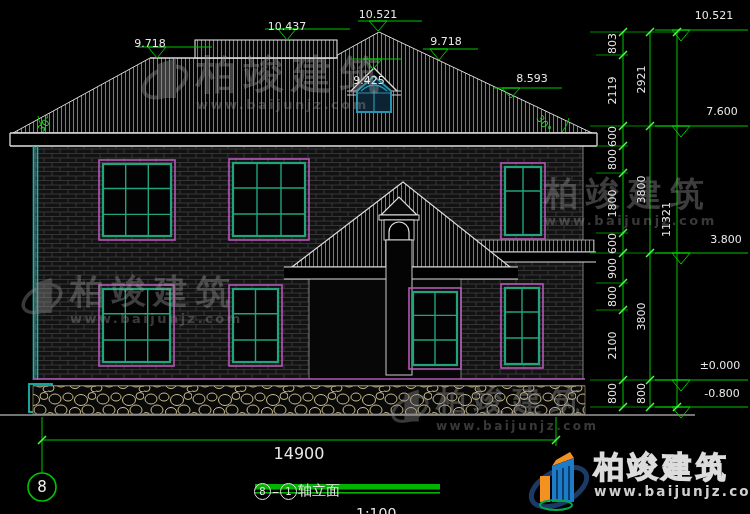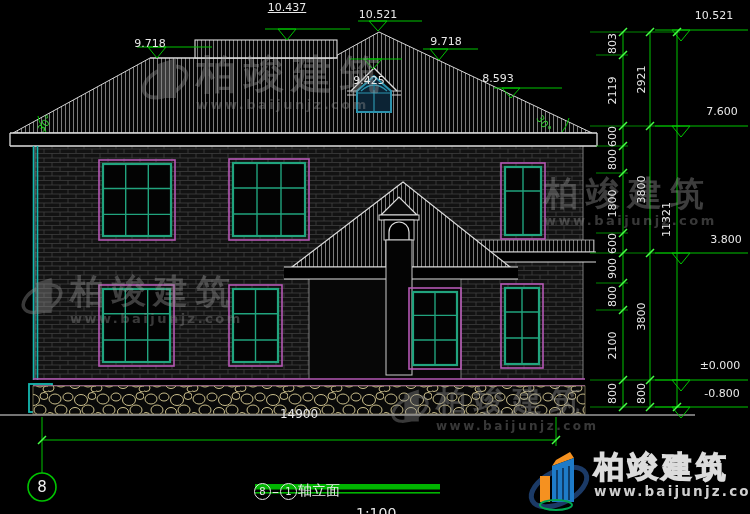--- a/index.html
+++ b/index.html
@@ -217,25 +217,25 @@
       <ellipse cx="25" cy="28" rx="23" ry="13" fill="none" stroke="#8f8f8f" stroke-width="4" transform="rotate(-27 25 28)"></ellipse>
       <path d="M18,10 L36,4 V44 H18 Z" fill="#8f8f8f"></path>
     </svg>
     <div>
       <div class="wmcn" style="font-size:30px;">柏竣建筑</div>
       <div class="wmurl" style="font-size:12px;">www.baijunjz.com</div>
     </div>
   </div>
 
   <span class="lbl" style="left:120px;top:37px;">9.718</span>
-  <span class="lbl" style="left:257px;top:1px;text-decoration:underline;">10.437</span>
+  <span class="lbl" style="left:257px;top:20px;">10.437</span>
   <span class="lbl" style="left:348px;top:8px;">10.521</span>
   <span class="lbl" style="left:339px;top:46px;margin-top:28px;">9.425</span>
   <span class="lbl" style="left:416px;top:35px;">9.718</span>
-  <span class="lbl" style="left:468px;top:72px;">8.593</span>
+  <span class="lbl" style="left:502px;top:72px;">8.593</span>
 
   <span class="lbl" style="left:684px;top:9px;">10.521</span>
   <span class="lbl" style="left:692px;top:105px;">7.600</span>
   <span class="lbl" style="left:696px;top:233px;">3.800</span>
   <span class="lbl" style="left:688px;top:359px;width:64px;">±0.000</span>
   <span class="lbl" style="left:690px;top:387px;width:64px;">-0.800</span>
 
   <span class="lbl grn" style="left:30px;top:117px;transform:rotate(-55deg);">30°</span>
   <span class="lbl grn" style="left:529px;top:117px;transform:rotate(55deg);">30°</span>
 
@@ -250,21 +250,21 @@
   <span class="lbl rot" style="left:590px;top:339px;">2100</span>
   <span class="lbl rot" style="left:590px;top:387px;">800</span>
 
   <span class="lbl rot" style="left:619px;top:73px;">2921</span>
   <span class="lbl rot" style="left:619px;top:183px;">3800</span>
   <span class="lbl rot" style="left:619px;top:310px;">3800</span>
   <span class="lbl rot" style="left:619px;top:387px;">800</span>
 
   <span class="lbl rot" style="left:644px;top:213px;">11321</span>
 
-  <span class="lbl" style="left:262px;top:408px;width:74px;font-size:12px;">14900</span>
+  <span class="lbl" style="left:262px;top:447px;width:74px;font-size:16px;">14900</span>
 
   <span class="bubble8">8</span>
 
   <div class="titlerow">
     <span class="axc">8</span>
       <span>–</span>
       <span class="axc">1</span>
       <span>轴立面</span>
       <span style="margin-left:16px;margin-top:44px;">1:100</span>
   </div>

